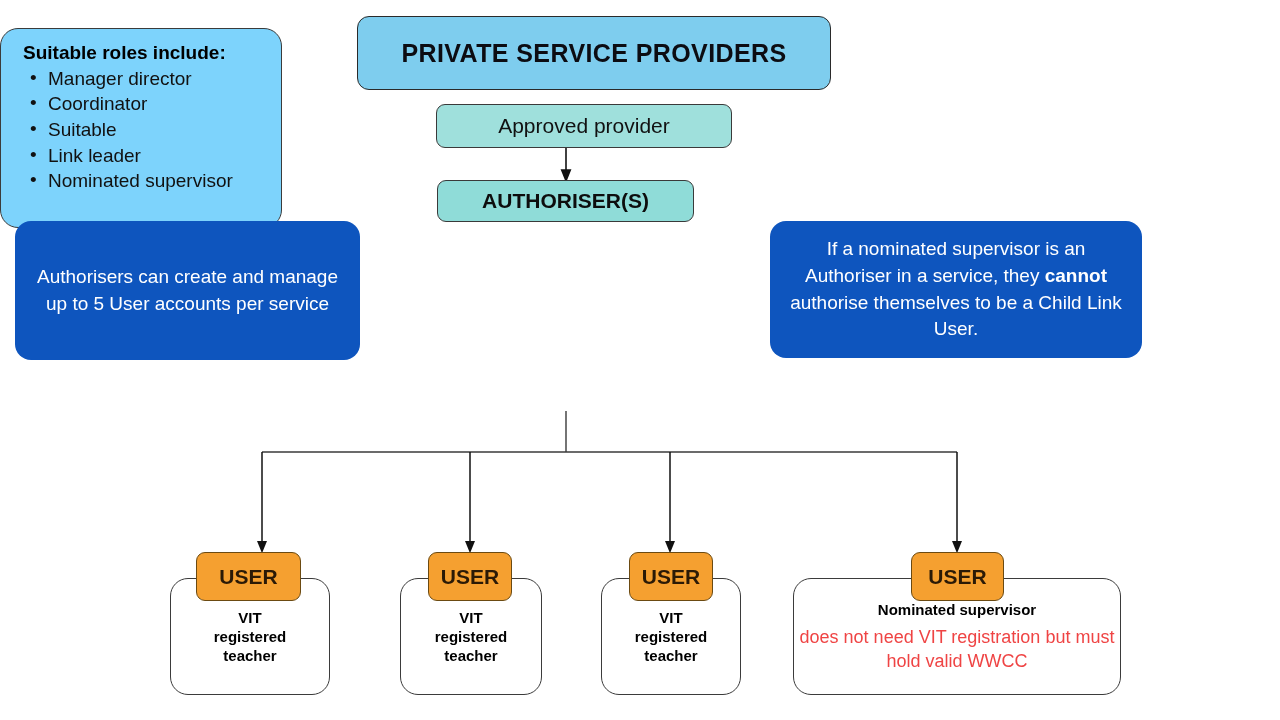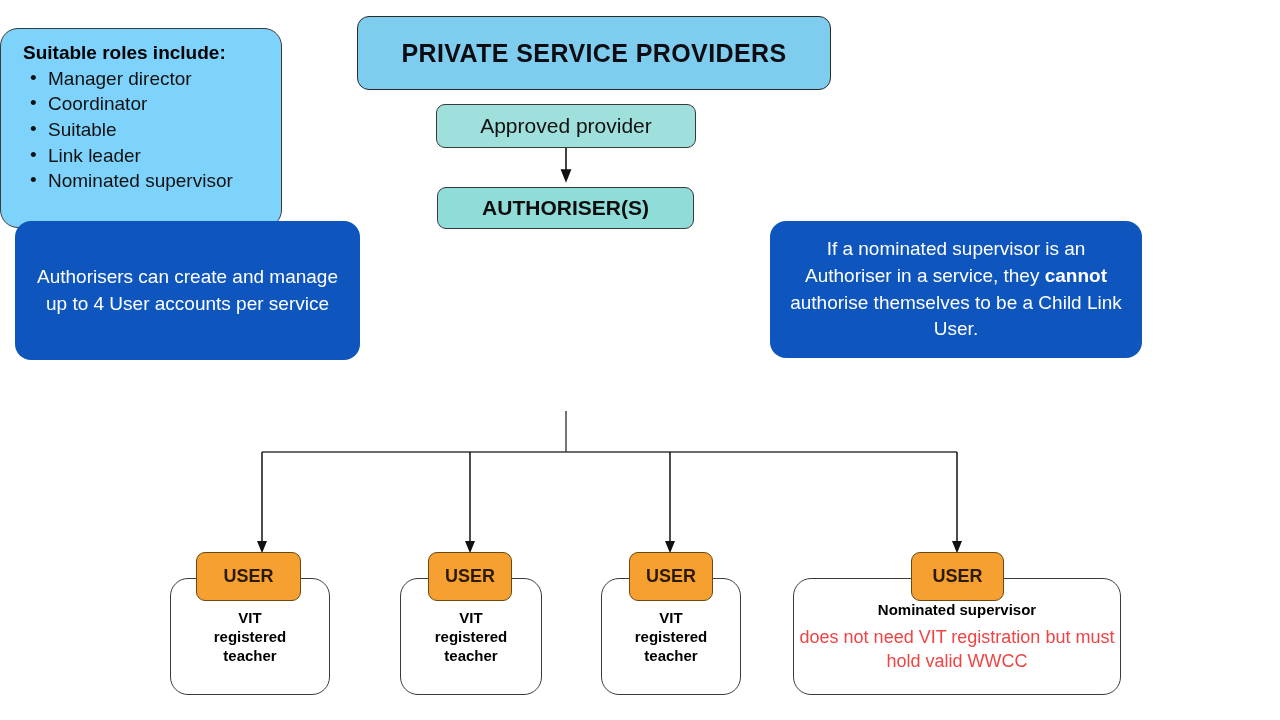--- a/index.html
+++ b/index.html
@@ -43,21 +43,21 @@
     font-size: 25px;
     font-weight: bold;
     letter-spacing: 0.4px;
     color: #0c0c12;
   }
 
   
   #approved-provider {
     left: 436px;
     top: 104px;
-    width: 260px;
+    width: 296px;
     height: 44px;
     background: #9FE0DC;
     border: 1.2px solid #3a3a3a;
     border-radius: 9px;
     font-size: 21px;
     color: #111111;
   }
 
   
   #authoriser-chip {
@@ -65,21 +65,20 @@
     top: 180px;
     width: 257px;
     height: 42px;
     background: #8FDCD8;
     border: 1.2px solid #3a3a3a;
     border-radius: 9px;
     font-size: 21px;
     font-weight: bold;
     color: #0d0d0d;
     z-index: 4;
-    margin-top: 7px;
   }
 
   
   #roles-box {
     left: 427px;
     top: 224px;
     width: 280px;
     height: 187px;
     background: #7dd3fc;
     border: 1.4px solid #3b3b3b;
@@ -175,21 +174,21 @@
   }
   .user-chip {
     position: absolute;
     box-sizing: border-box;
     background: #F5A030;
     border: 1.3px solid #6b4a12;
     border-radius: 9px;
     display: flex;
     align-items: center;
     justify-content: center;
-    font-size: 18px;
+    font-size: 21px;
     font-weight: bold;
     color: #2b1a06;
     z-index: 5;
   }
 
   
   #wires {
     position: absolute;
     left: 0;
     top: 0;
@@ -248,21 +247,21 @@
         <span class="bullet">•</span>
         <span>Link leader</span>
       </li>
       <li>
         <span class="bullet">•</span>
         <span>Nominated supervisor</span>
       </li>
     </ul>
   </div>
 
-  <div class="callout" id="callout-left">Authorisers can create and manage up to 4 User accounts per service</div>
+  <div class="callout" id="callout-left">Authorisers can create and manage up to 5 User accounts per service</div>
 
   <div class="callout" id="callout-right">
     <span><span>If a nominated supervisor is an Authoriser in a service, they </span><b>cannot</b><span> authorise themselves to be a Child Link User.</span></span>
   </div>
 
   <div class="user-card" style="left:170px; top:578px; width:160px; height:117px;">
     <div class="card-title">VIT<br>registered<br>teacher</div>
   </div>
   <div class="user-chip" style="left:196px; top:552px; width:105px; height:49px;">USER</div>
 

